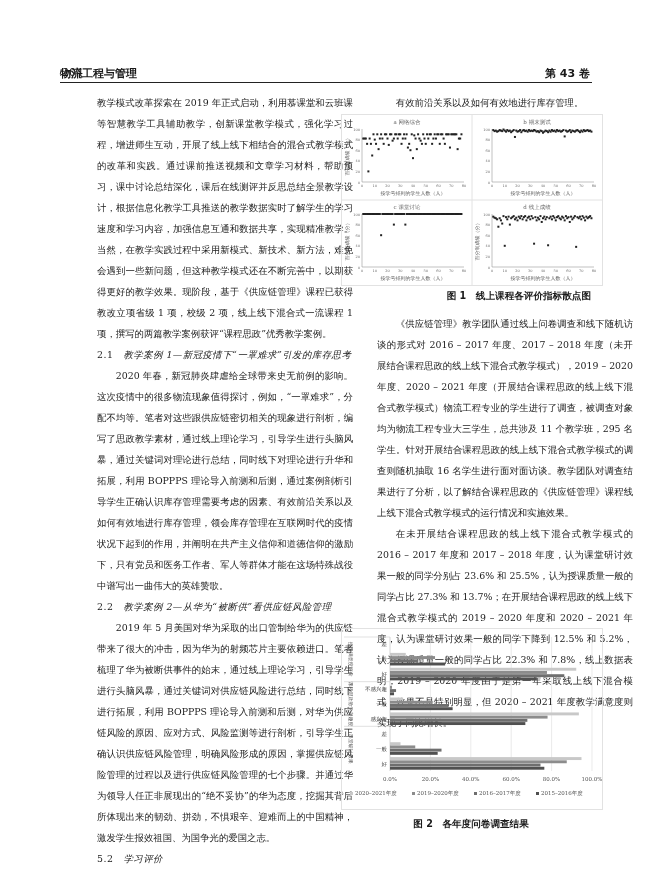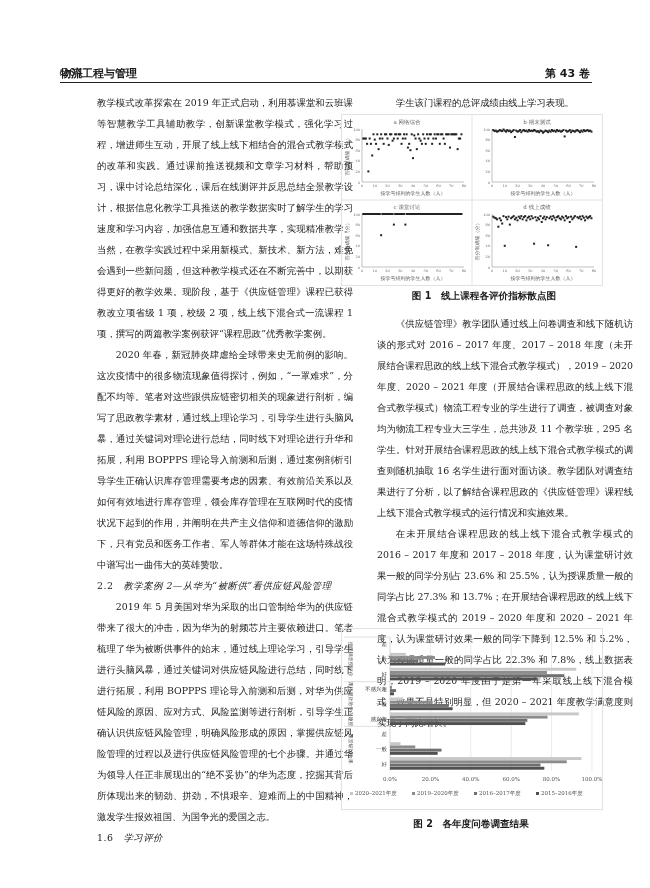--- a/index.html
+++ b/index.html
@@ -29,28 +29,29 @@
 <body>
 
 <div class="header">
   <span class="pg">204</span>
   <span class="jt">物流工程与管理</span>
   <span class="vol">第 43 卷</span>
 </div>
 
 <div class="col left">
   <p>教学模式改革探索在 2019 年正式启动，利用慕课堂和云班课等智慧教学工具辅助教学，创新课堂教学模式，强化学习过程，增进师生互动，开展了线上线下相结合的混合式教学模式的改革和实践。通过课前推送视频和文章学习材料，帮助预习，课中讨论总结深化，课后在线测评并反思总结全景教学设计，根据信息化教学工具推送的教学数据实时了解学生的学习速度和学习内容，加强信息互通和数据共享，实现精准教学。当然，在教学实践过程中采用新模式、新技术、新方法，难免会遇到一些新问题，但这种教学模式还在不断完善中，以期获得更好的教学效果。现阶段，基于《供应链管理》课程已获得教改立项省级 1 项，校级 2 项，线上线下混合式一流课程 1 项，撰写的两篇教学案例获评“课程思政”优秀教学案例。</p>
+  <p class="h3"><span class="num">2.1</span><span>教学案例 1—新冠疫情下“一罩难求”引发的库存思考</span></p>
   <p class="ind">2020 年春，新冠肺炎肆虐给全球带来史无前例的影响。这次疫情中的很多物流现象值得探讨，例如，“一罩难求”，分配不均等。笔者对这些跟供应链密切相关的现象进行剖析，编写了思政教学素材，通过线上理论学习，引导学生进行头脑风暴，通过关键词对理论进行总结，同时线下对理论进行升华和拓展，利用 BOPPPS 理论导入前测和后测，通过案例剖析引导学生正确认识库存管理需要考虑的因素、有效前沿关系以及如何有效地进行库存管理，领会库存管理在互联网时代的疫情状况下起到的作用，并阐明在共产主义信仰和道德信仰的激励下，只有党员和医务工作者、军人等群体才能在这场特殊战役中谱写出一曲伟大的英雄赞歌。</p>
   <p class="h3"><span class="num">2.2</span><span>教学案例 2—从华为“被断供”看供应链风险管理</span></p>
   <p class="ind">2019 年 5 月美国对华为采取的出口管制给华为的供应链带来了很大的冲击，因为华为的射频芯片主要依赖进口。笔者梳理了华为被断供事件的始末，通过线上理论学习，引导学生进行头脑风暴，通过关键词对供应链风险进行总结，同时线下进行拓展，利用 BOPPPS 理论导入前测和后测，对华为供应链风险的原因、应对方式、风险监测等进行剖析，引导学生正确认识供应链风险管理，明确风险形成的原因，掌握供应链风险管理的过程以及进行供应链风险管理的七个步骤。并通过华为领导人任正非展现出的“绝不妥协”的华为态度，挖掘其背后所体现出来的韧劲、拼劲，不惧艰辛、迎难而上的中国精神，激发学生报效祖国、为国争光的爱国之志。</p>
-  <p class="h3"><span class="num">1.6</span><span>学习评价</span></p>
+  <p class="h3"><span class="num">5.2</span><span>学习评价</span></p>
 </div>
 
 <div class="col right" style="top:92px;">
-  <p class="ind">学生该门课程的总评成绩由线上学习表现。</p>
+  <p class="ind">有效前沿关系以及如何有效地进行库存管理。</p>
 </div>
 
 <div class="fig1">
   <svg id="fig1svg" width="260" height="170">
       <g transform="translate(0,0)">
         <text x="65" y="9" font-size="5.5" text-anchor="middle" fill="#666">a 网络综合</text>
         <line x1="20" y1="14" x2="20" y2="67" stroke="#999" stroke-width="0.6"></line>
         <line x1="20" y1="67" x2="122" y2="67" stroke="#999" stroke-width="0.6"></line>
         <text x="18" y="68.5" font-size="3.5" text-anchor="end" fill="#666">0</text>
         <text x="18" y="57.9" font-size="3.5" text-anchor="end" fill="#666">20</text>
@@ -446,21 +447,21 @@
         <rect x="110.8" y="16.71" width="2" height="2" fill="#222"></rect>
         <rect x="112.075" y="19.36" width="2" height="2" fill="#222"></rect>
         <rect x="113.35000000000001" y="15.650000000000006" width="2" height="2" fill="#222"></rect>
         <rect x="114.625" y="17.239999999999995" width="2" height="2" fill="#222"></rect>
         <rect x="115.89999999999999" y="16.18" width="2" height="2" fill="#222"></rect>
         <rect x="117.175" y="15.120000000000005" width="2" height="2" fill="#222"></rect>
         <rect x="118.45" y="17.239999999999995" width="2" height="2" fill="#222"></rect>
       </g>
     </svg>
 </div>
-<div class="cap" style="left:354px; top:290px;">图 1　线上课程各评价指标散点图</div>
+<div class="cap" style="left:331px; top:290px;text-align:right;">图 1　线上课程各评价指标散点图</div>
 
 <div class="col right" style="top:313px;">
   <p class="ind">《供应链管理》教学团队通过线上问卷调查和线下随机访谈的形式对 2016 – 2017 年度、2017 – 2018 年度（未开展结合课程思政的线上线下混合式教学模式），2019 – 2020 年度、2020 – 2021 年度（开展结合课程思政的线上线下混合式教学模式）物流工程专业的学生进行了调查，被调查对象均为物流工程专业大三学生，总共涉及 11 个教学班，295 名学生。针对开展结合课程思政的线上线下混合式教学模式的调查则随机抽取 16 名学生进行面对面访谈。教学团队对调查结果进行了分析，以了解结合课程思政的《供应链管理》课程线上线下混合式教学模式的运行情况和实施效果。</p>
   <p class="ind">在未开展结合课程思政的线上线下混合式教学模式的 2016 – 2017 年度和 2017 – 2018 年度，认为课堂研讨效果一般的同学分别占 23.6% 和 25.5%，认为授课质量一般的同学占比 27.3% 和 13.7%；在开展结合课程思政的线上线下混合式教学模式的 2019 – 2020 年度和 2020 – 2021 年度，认为课堂研讨效果一般的同学下降到 12.5% 和 5.2%，认为授课质量一般的同学占比 22.3% 和 7.8%，线上数据表明，2019 – 2020 年度由于是第一年采取线上线下混合模式，效果不是特别明显，但 2020 – 2021 年度教学满意度则实现了同比增长。</p>
 </div>
 
 <div class="fig2">
   <svg id="fig2svg" width="260" height="180">
       <text x="48" y="152" font-size="5.5" text-anchor="middle" fill="#555">0.0%</text>
       <line x1="88.4" y1="8" x2="88.4" y2="142" stroke="#dcdcdc" stroke-width="0.6"></line>

